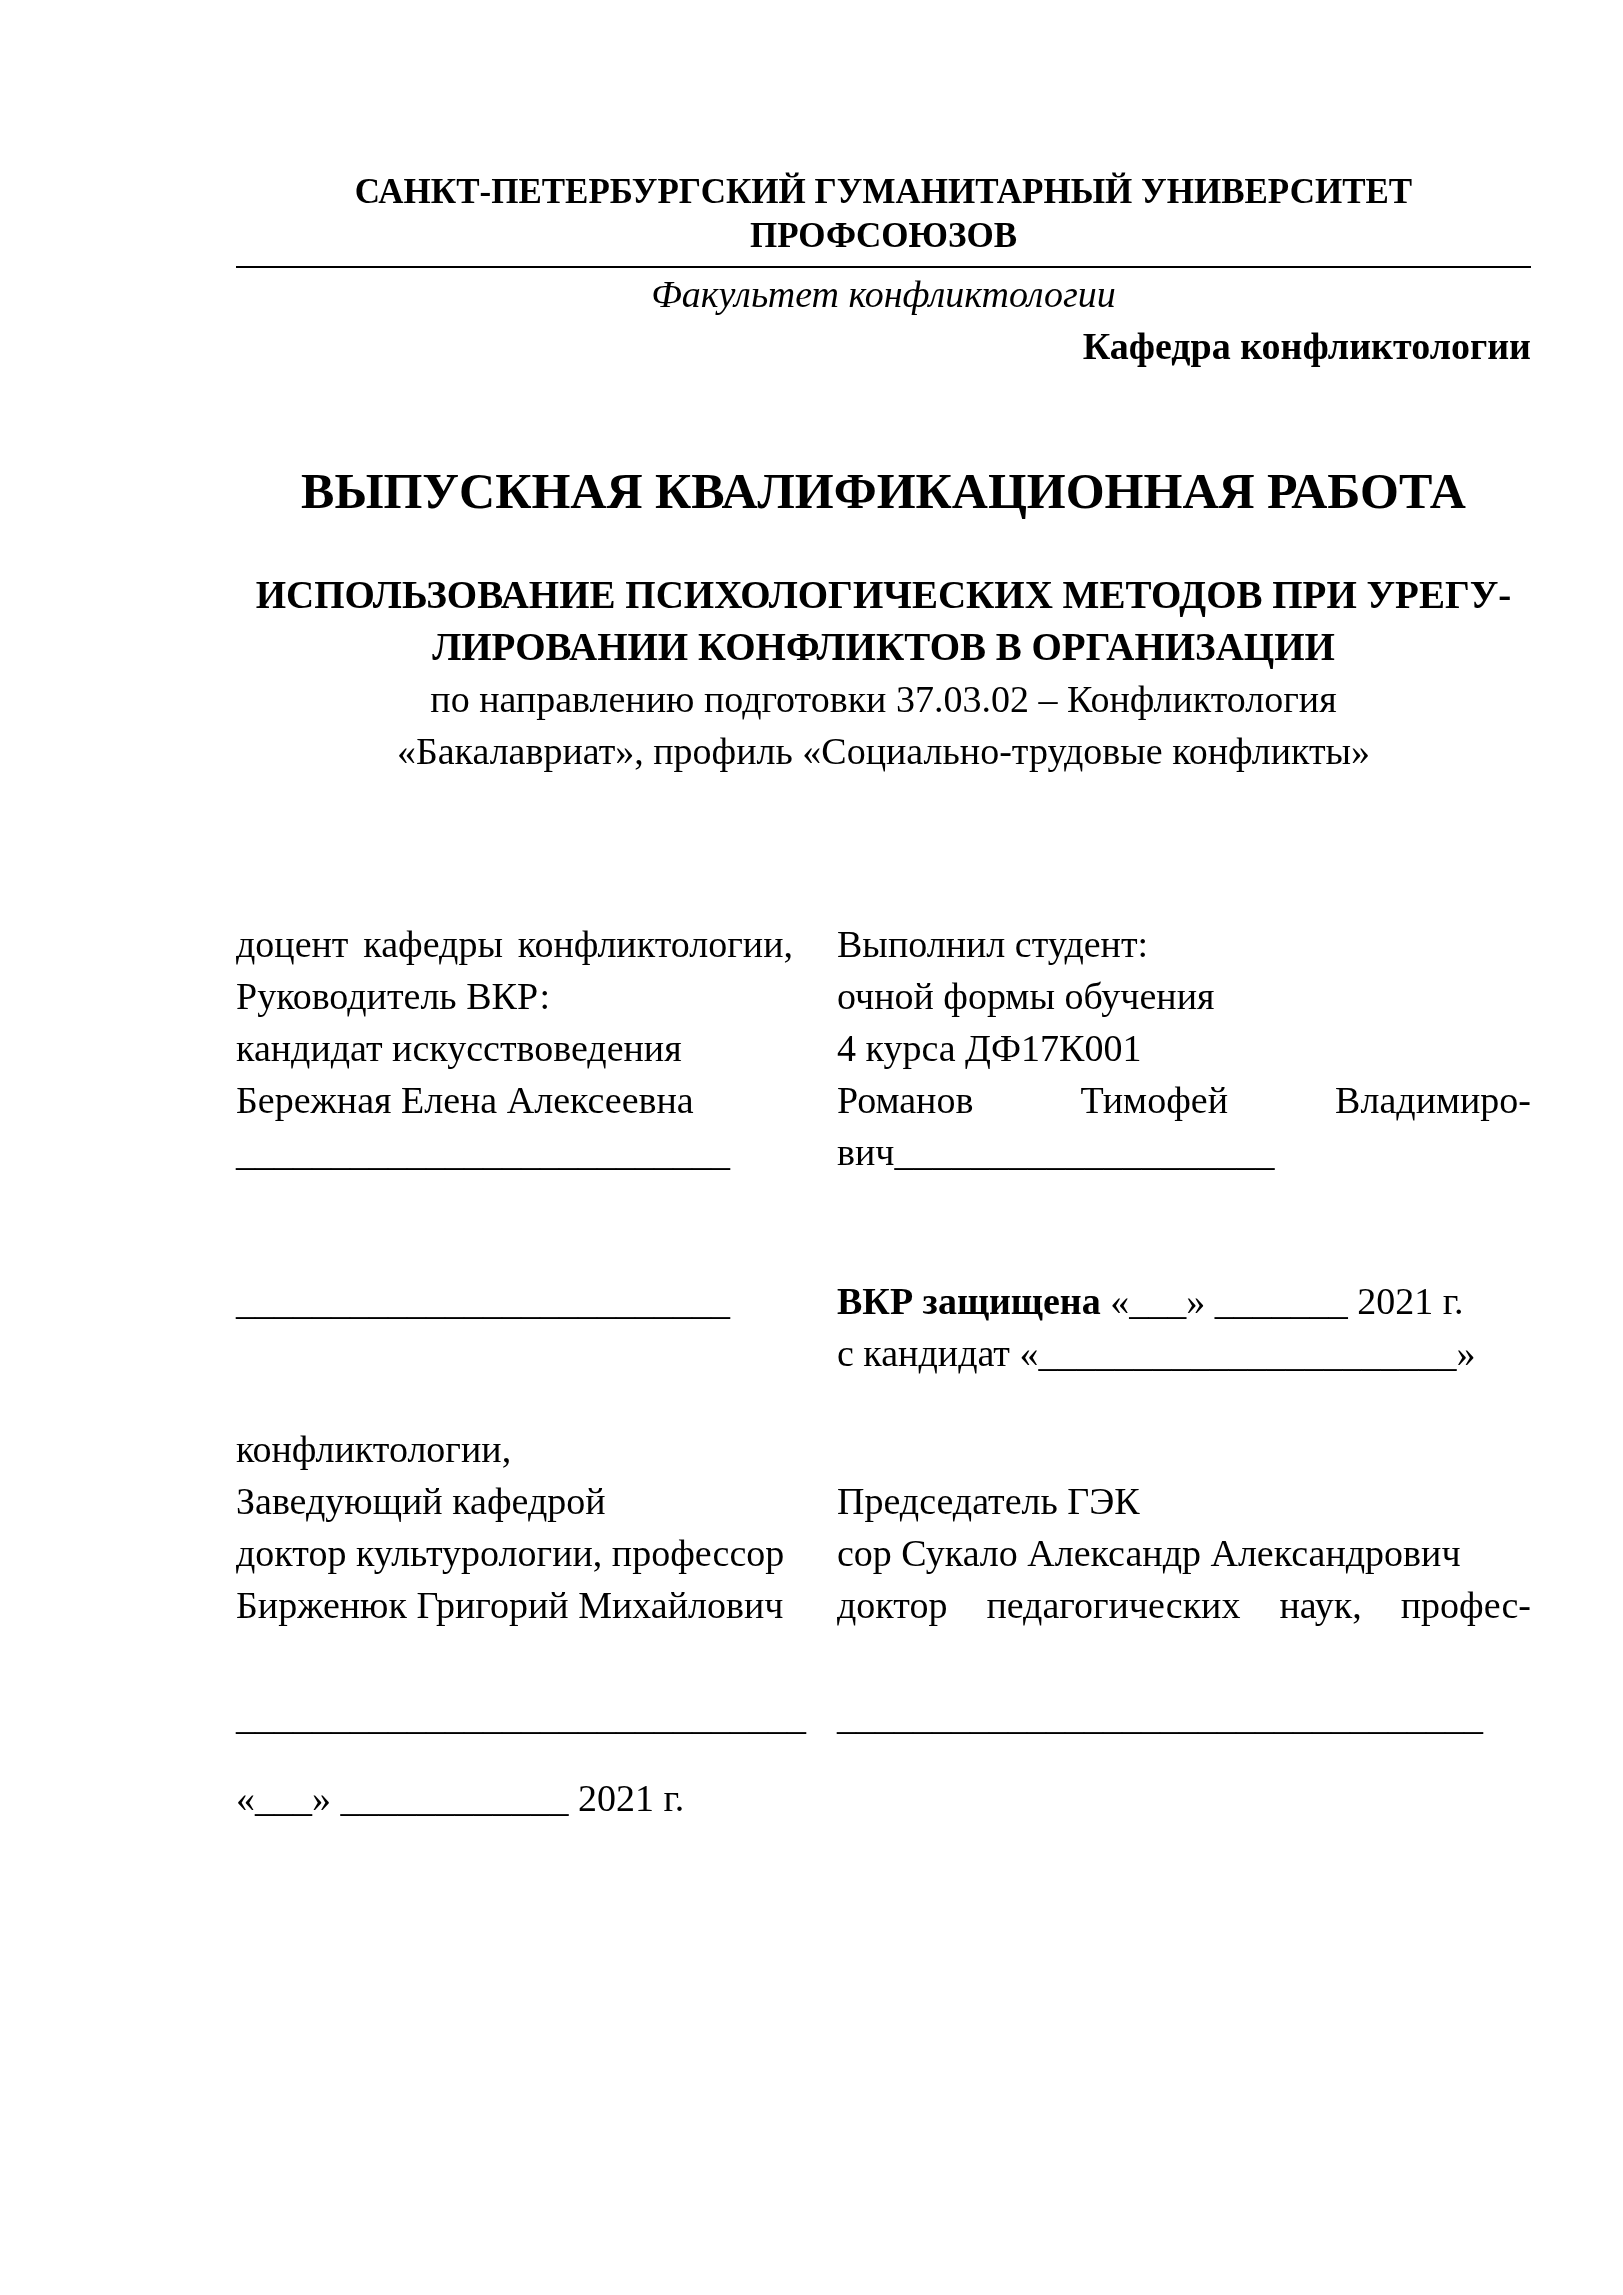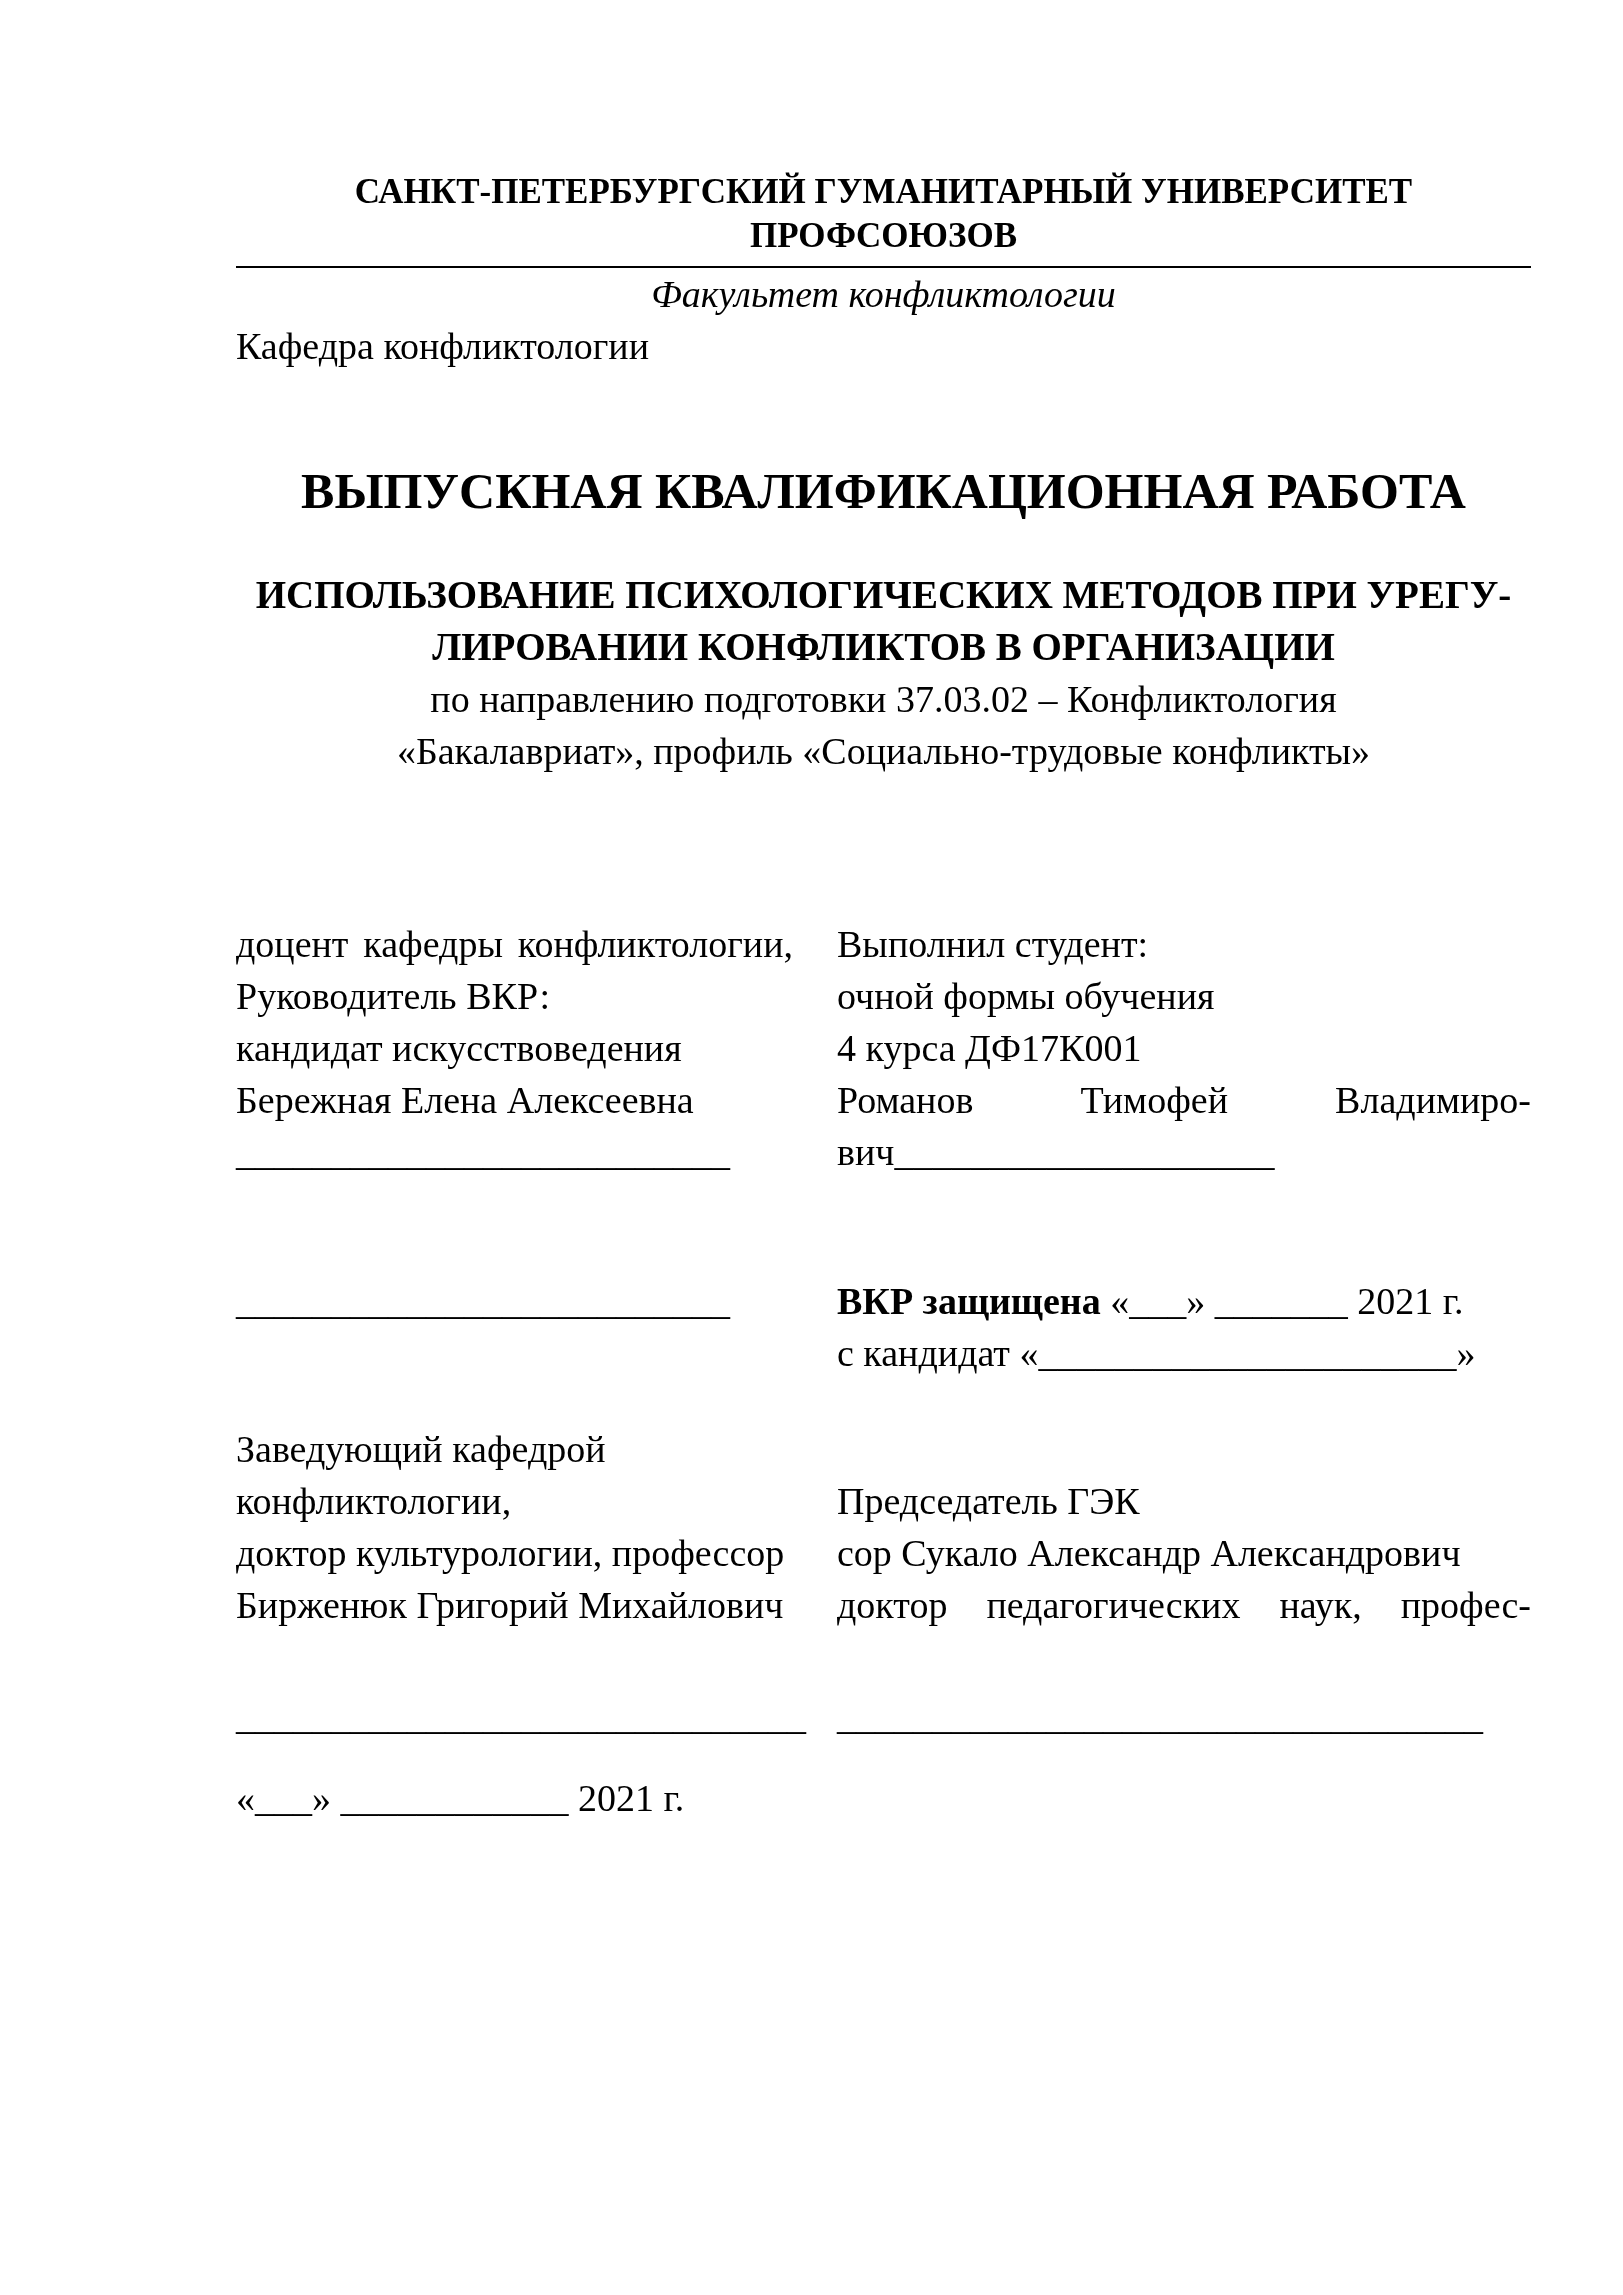--- a/index.html
+++ b/index.html
@@ -19,21 +19,21 @@
 
   .university {
     font-weight: bold;
     font-size: 35px;
     line-height: 44px;
     text-align: center;
     border-bottom: 2.4px solid #000;
     padding-bottom: 7.9px;
   }
   .faculty { text-align: center; line-height: 52px; font-style: italic; }
-  .department { text-align: left; line-height: 52px; }
+  .department { text-align: right; line-height: 52px; font-weight: bold; }
 
   .work-type {
     margin-top: 93px;
     font-weight: bold;
     font-size: 50px;
     text-align: center;
     line-height: 52px;
   }
   .title-group { margin-top: 52px; text-align: center; }
   .thesis-line {
@@ -108,22 +108,22 @@
     </div>
     <div class="col-gap"></div>
     <div class="col-right">
       <div class="row"><span class="bold">ВКР защищена</span> <span>«___» _______ 2021 г.</span></div>
       <div class="row">с кандидат «______________________»</div>
     </div>
   </div>
 
   <div class="columns block-3">
     <div class="col-left">
+      <div class="row">конфликтологии,</div>
       <div class="row">Заведующий кафедрой</div>
-      <div class="row">конфликтологии,</div>
       <div class="row">доктор культурологии, профессор</div>
       <div class="row">Бирженюк Григорий Михайлович</div>
     </div>
     <div class="col-gap"></div>
     <div class="col-right">
       <div class="row empty-row"></div>
       <div class="row">Председатель ГЭК</div>
       <div class="row">сор Сукало Александр Александрович</div>
       <div class="row justify">доктор педагогических наук, профес-</div>
     </div>

